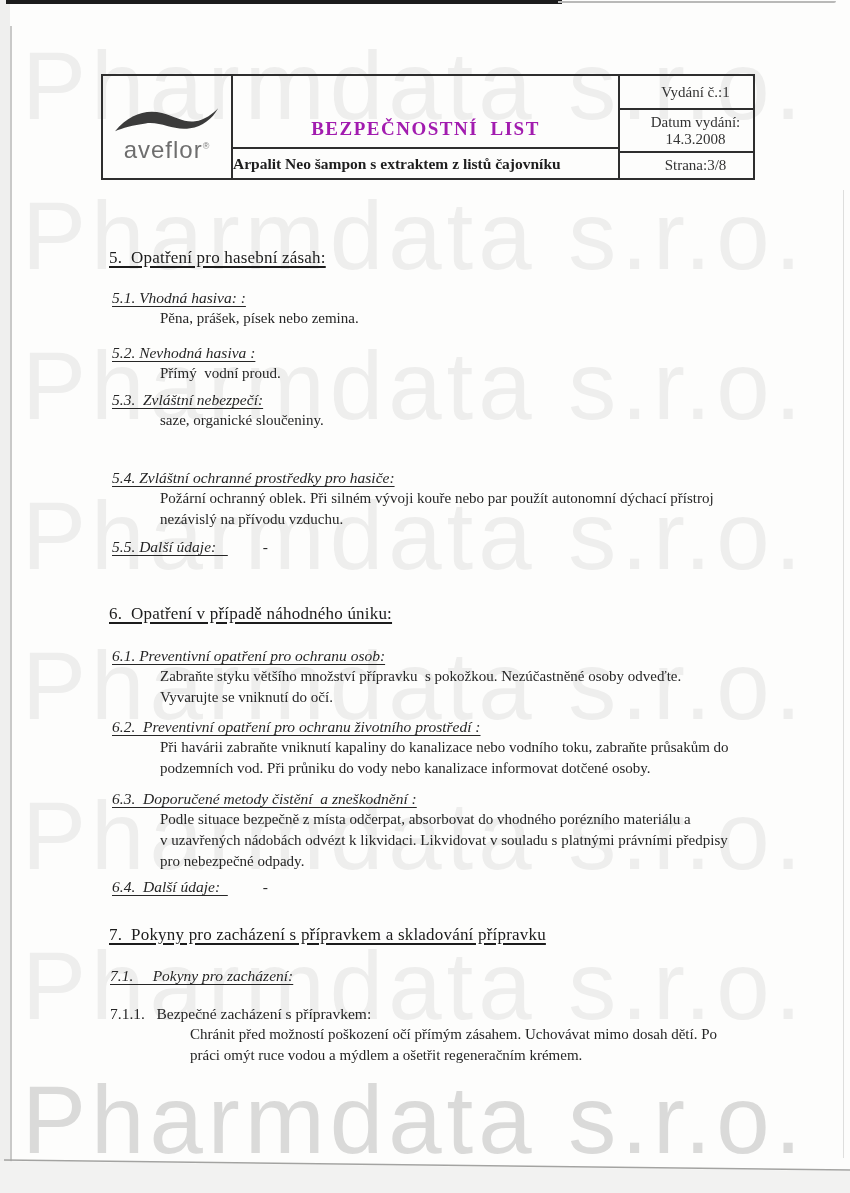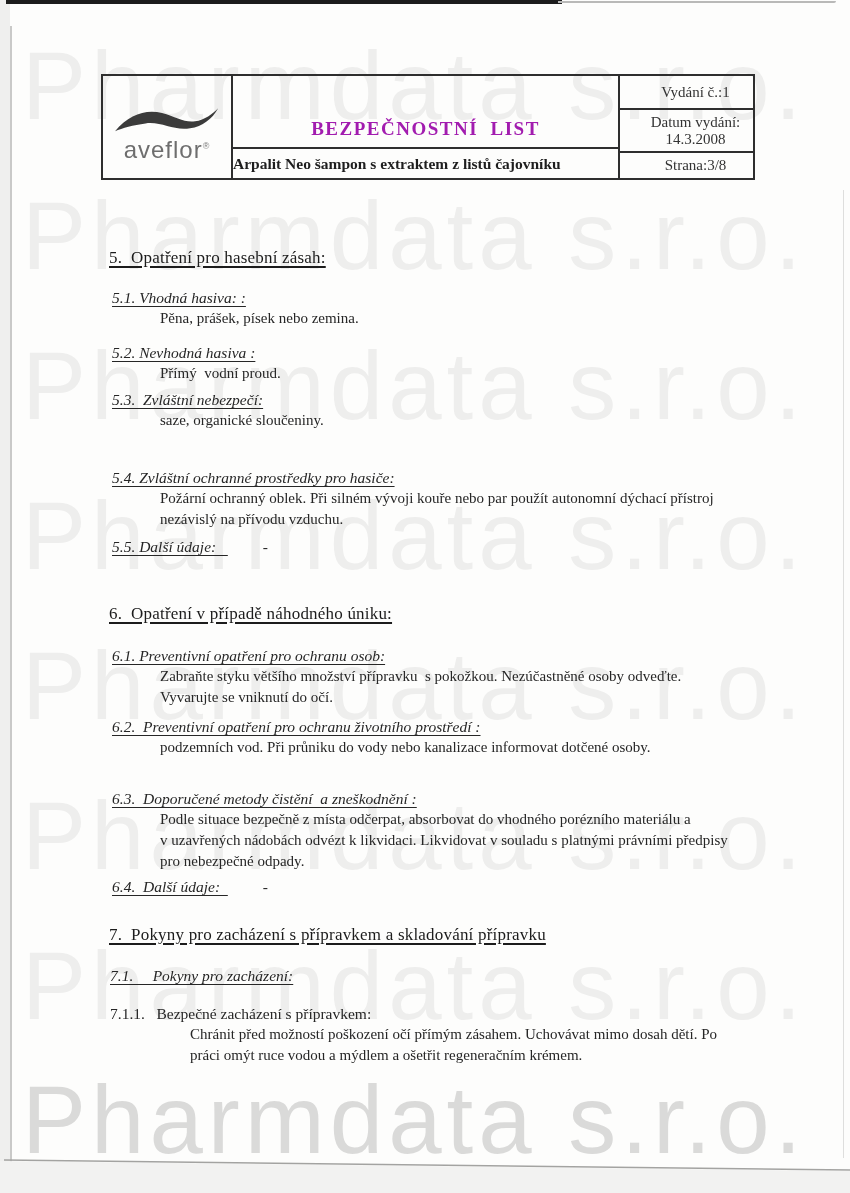--- a/index.html
+++ b/index.html
@@ -156,20 +156,21 @@
     <div class="subhead">6.1. Preventivní opatření pro ochranu osob:</div>
     <div class="sublines">
       <div>Zabraňte styku většího množství přípravku&nbsp; s pokožkou. Nezúčastněné osoby odveďte.</div>
       <div>Vyvarujte se vniknutí do očí.</div>
     </div>
   </div>
 
   <div class="sub" style="top:717px">
     <div class="subhead">6.2.&nbsp; Preventivní opatření pro ochranu životního prostředí :</div>
     <div class="sublines">
+      <div>Při havárii zabraňte vniknutí kapaliny do kanalizace nebo vodního toku, zabraňte průsakům do</div>
       <div>podzemních vod. Při průniku do vody nebo kanalizace informovat dotčené osoby.</div>
     </div>
   </div>
 
   <div class="sub" style="top:789px">
     <div class="subhead">6.3.&nbsp; Doporučené metody čistění&nbsp; a zneškodnění :</div>
     <div class="sublines">
       <div>Podle situace bezpečně z místa odčerpat, absorbovat do vhodného porézního materiálu a</div>
       <div>v uzavřených nádobách odvézt k likvidaci. Likvidovat v souladu s platnými právními předpisy</div>
       <div>pro nebezpečné odpady.</div>

